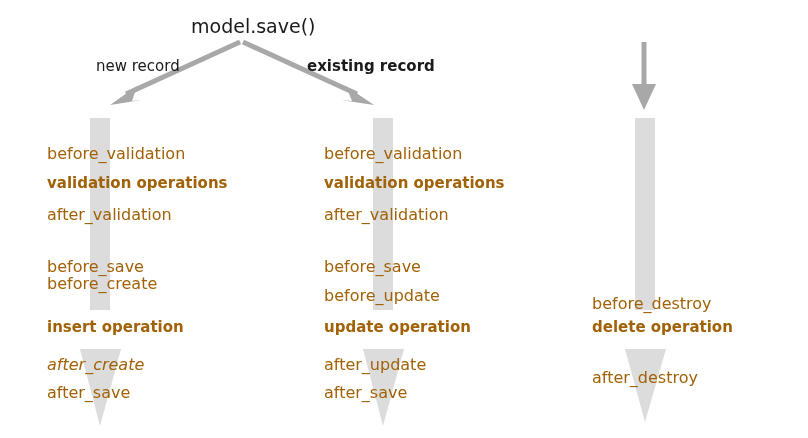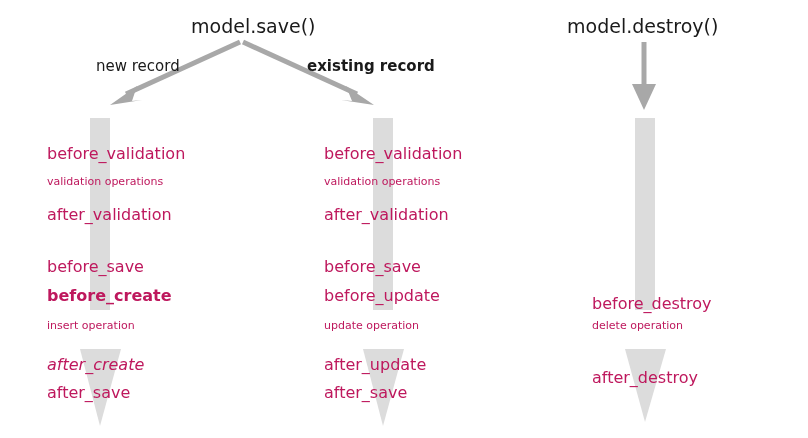--- a/index.html
+++ b/index.html
@@ -39,27 +39,27 @@
   .branch-label {
     position: absolute;
     font-size: 15px;
     color: #1a1a1a;
     white-space: nowrap;
     line-height: 1;
   }
   .callback {
     position: absolute;
     font-size: 16px;
-    color: #be185d;
+    color: #a16207;
     white-space: nowrap;
     line-height: 1;
   }
   .callback.op {
-    font-weight: normal;
-    font-size: 11px;
+    font-weight: bold;
+    font-size: 15px;
   }
 </style>
 </head>
 <body>
 
 <div id="canvas">
 
   <svg id="arrows" viewBox="0 0 808 438" xmlns="http://www.w3.org/2000/svg">
 
     <g>
@@ -80,30 +80,29 @@
     <polygon points="80,349 121,349 100,426" fill="#dcdcdc"></polygon>
     <polygon points="363,349 404,349 383,426" fill="#dcdcdc"></polygon>
     <polygon points="625,349 666,349 645,422" fill="#dcdcdc"></polygon>
   </svg>
 
   <div class="bar" style="left:90px; top:118px; width:20px; height:192px;"></div>
   <div class="bar" style="left:373px; top:118px; width:20px; height:192px;"></div>
   <div class="bar" style="left:635px; top:118px; width:20px; height:192px;"></div>
 
   <div class="heading" style="left:191px; top:17px;">model.save()</div>
-  <div class="heading" style="left:567px; top:17px;">model.destroy()</div>
 
   <div class="branch-label" style="left:96px; top:59px;text-align:right;">new record</div>
   <div class="branch-label" style="left:307px; top:59px;font-weight:bold;">existing record</div>
 
   <div class="callback" style="left:47px; top:146px;">before_validation</div>
   <div class="callback op" style="left:47px; top:176px;">validation operations</div>
   <div class="callback" style="left:47px; top:207px;">after_validation</div>
   <div class="callback" style="left:47px; top:259px;">before_save</div>
-  <div class="callback" style="left:47px; top:288px;font-weight:bold;">before_create</div>
+  <div class="callback" style="left:47px; top:276px;">before_create</div>
   <div class="callback op" style="left:47px; top:320px;">insert operation</div>
   <div class="callback" style="left:47px; top:357px;font-style:italic;">after_create</div>
   <div class="callback" style="left:47px; top:385px;">after_save</div>
 
   <div class="callback" style="left:324px; top:146px;">before_validation</div>
   <div class="callback op" style="left:324px; top:176px;">validation operations</div>
   <div class="callback" style="left:324px; top:207px;">after_validation</div>
   <div class="callback" style="left:324px; top:259px;">before_save</div>
   <div class="callback" style="left:324px; top:288px;">before_update</div>
   <div class="callback op" style="left:324px; top:320px;">update operation</div>

